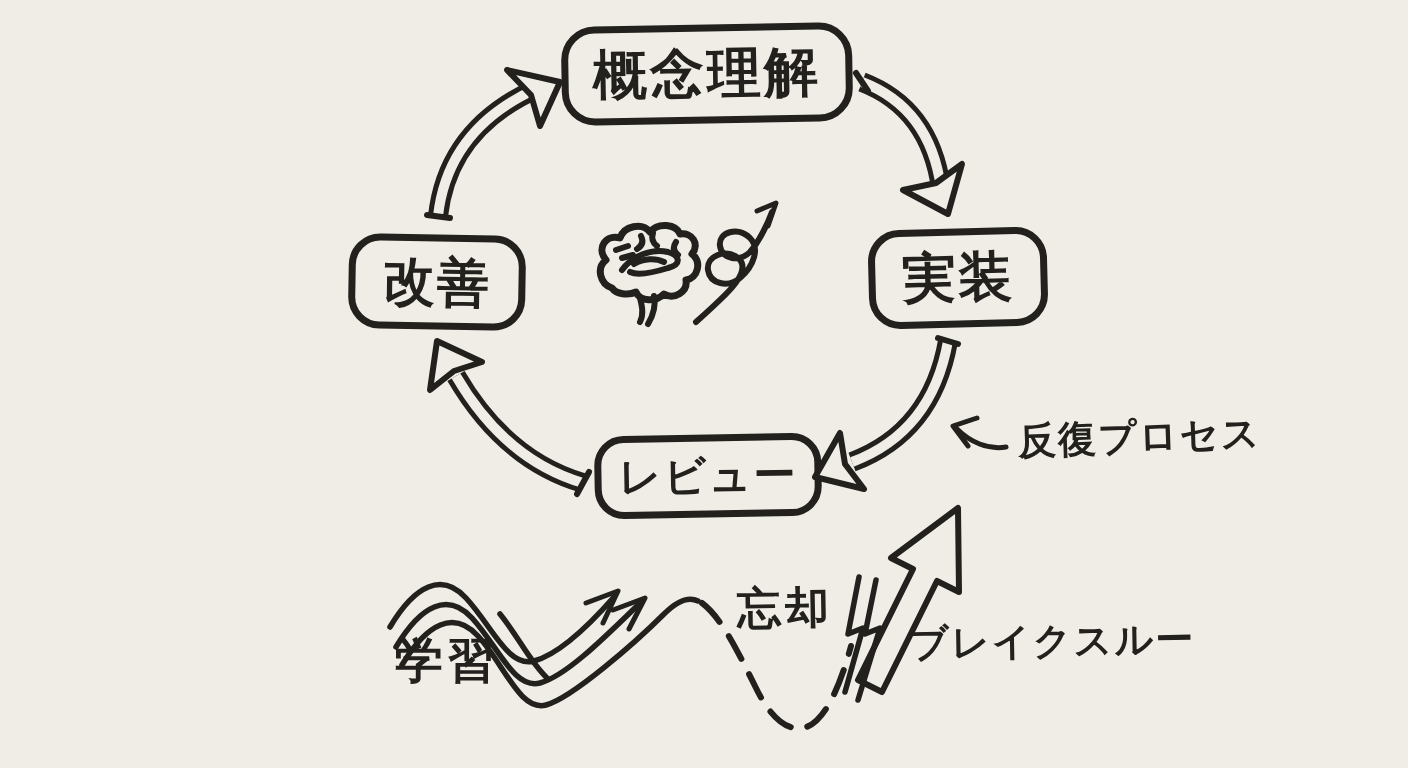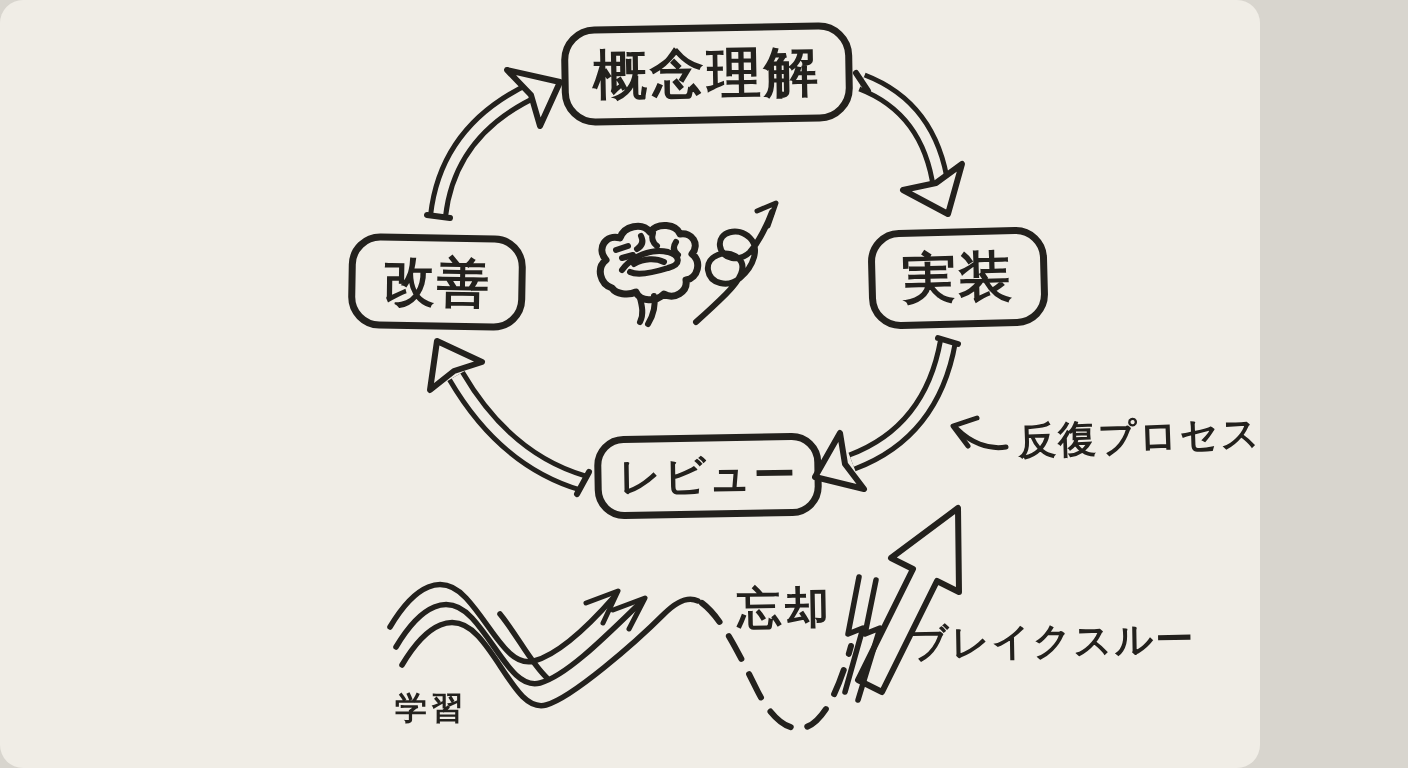--- a/index.html
+++ b/index.html
@@ -3,44 +3,43 @@
 <meta charset="utf-8">
 <style>
   :root{
     --paper:#f0ede6;
     --ink:#23211d;
   }
   html,body{margin:0;padding:0;}
   body{background:#d8d5ce;font-family:"DejaVu Sans",sans-serif;}
   .stage{
     position:relative;
-    width:1260px;height:768px;
+    width:1408px;height:768px;
     background:var(--paper);
     overflow:hidden;
-    border-radius:23px;
   }
   .stage svg{position:absolute;left:0;top:0;}
   .label{
     position:absolute;
     color:var(--ink);
     font-family:"DejaVu Sans",sans-serif;
     font-weight:600;
     white-space:nowrap;
     line-height:1;
   }
   .node-label{
     display:flex;align-items:center;justify-content:center;
     text-align:center;
   }
   .lbl-concept{left:565px;top:28px;width:284px;height:92px;font-size:54px;letter-spacing:3px;transform:rotate(-1deg);}
   .lbl-impl{left:872px;top:232px;width:172px;height:92px;font-size:54px;letter-spacing:2px;transform:rotate(-1.5deg);}
   .lbl-review{left:598px;top:438px;width:220px;height:76px;font-size:42px;letter-spacing:2px;transform:rotate(-1deg);}
   .lbl-improve{left:352px;top:238px;width:170px;height:88px;font-size:52px;letter-spacing:2px;transform:rotate(1deg);}
   .lbl-iteration{left:1018px;top:418px;font-size:38px;letter-spacing:2px;transform:rotate(-2deg);}
-  .lbl-learning{left:395px;top:692px;font-size:32px;letter-spacing:4px;}
+  .lbl-learning{left:395px;top:636px;font-size:48px;letter-spacing:4px;}
   .lbl-forgetting{left:737px;top:586px;font-size:44px;letter-spacing:4px;transform:rotate(-1deg);}
   .lbl-breakthrough{left:910px;top:622px;font-size:38px;letter-spacing:2px;transform:rotate(-1deg);}
   .stroke{stroke:var(--ink);fill:none;stroke-linecap:round;stroke-linejoin:round;}
   .band-ink{stroke:var(--ink);fill:none;stroke-linecap:butt;}
   .band-paper{stroke:var(--paper);fill:none;stroke-linecap:butt;}
   .head{fill:var(--paper);stroke:var(--ink);stroke-width:6;stroke-linejoin:round;}
 </style>
 </head>
 <body>
 

